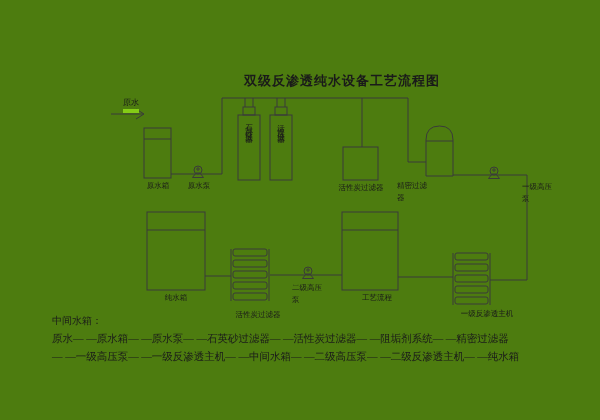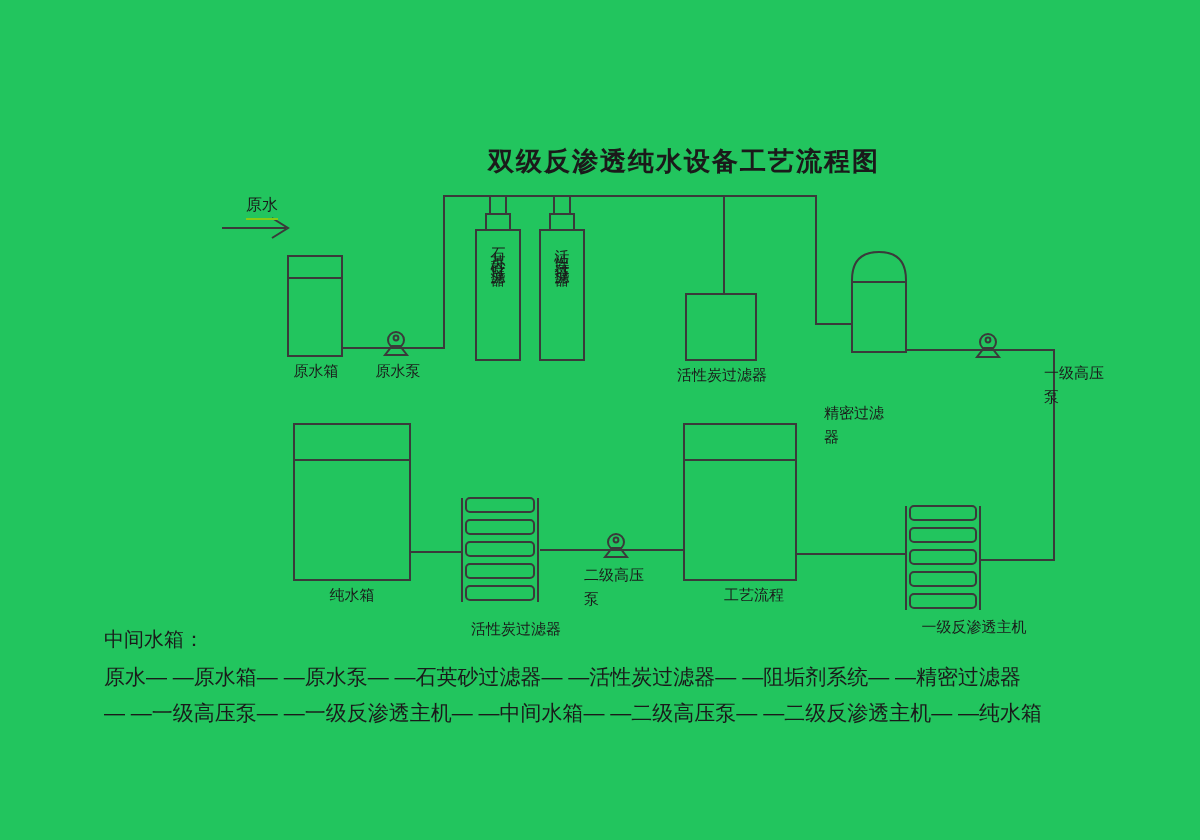--- a/index.html
+++ b/index.html
@@ -1,29 +1,29 @@
 <!DOCTYPE html>
 <html><head>
 <meta charset="utf-8">
 <style>
   html,body{margin:0;padding:0;background:#fff;}
-  #canvas{position:relative;width:600px;height:420px;background:#22c55e;overflow:hidden;
-          font-family:Liberation Sans, sans-serif;color:#1a1a1a;}
+  #canvas{position:relative;width:600px;height:420px;background:#4d7c0f;overflow:hidden;
+          font-family:Liberation Serif, serif;color:#1a1a1a;}
   #diagram-svg{position:absolute;left:0;top:0;}
   #diagram-svg path,#diagram-svg rect,#diagram-svg line,#diagram-svg circle,#diagram-svg polyline{
       stroke:#3a3a3a;stroke-width:1;fill:none;}
   .lbl{position:absolute;font-size:7.5px;line-height:12px;white-space:nowrap;color:#1a1a1a;}
   .lbl.c{text-align:center;}
   .lbl.wrap{white-space:normal;}
   .vtext{position:absolute;writing-mode:vertical-rl;text-orientation:upright;
          font-size:7.5px;letter-spacing:2.5px;line-height:1;color:#1a1a1a;}
   #page-title{position:absolute;left:232px;top:72px;width:220px;text-align:center;
          font-size:13px;font-weight:bold;letter-spacing:1px;}
   #raw-water-lbl{position:absolute;left:123px;top:97px;font-size:8px;
-         border-bottom:1px solid #84cc16;padding-bottom:1px;}
+         border-bottom:4px solid #84cc16;padding-bottom:1px;}
   .flow{position:absolute;left:52px;font-size:10.5px;line-height:16px;white-space:nowrap;}
   #flow-heading{top:313px;font-size:10px;}
   #flow-line1{top:331px;}
   #flow-line2{top:349px;}
 </style>
 </head>
 <body>
 
 <div id="canvas">
 
@@ -121,21 +121,21 @@
   </svg>
 
   <div id="page-title">双级反渗透纯水设备工艺流程图</div>
 
   <div id="raw-water-lbl">原水</div>
   <div class="lbl c" style="left:141px;top:180px;width:34px;">原水箱</div>
   <div class="lbl c" style="left:184px;top:180px;width:30px;">原水泵</div>
   <div class="vtext" style="left:245px;top:118px;">石英砂过滤器</div>
   <div class="vtext" style="left:277px;top:118px;">活性炭过滤器</div>
   <div class="lbl c" style="left:338px;top:182px;width:46px;">活性炭过滤器</div>
-  <div class="lbl wrap" style="left:412px;top:180px;width:32px;margin-top:21px;">精密过滤器</div>
+  <div class="lbl wrap" style="left:397px;top:180px;width:32px;">精密过滤器</div>
   <div class="lbl wrap" style="left:477px;top:181px;width:32px;margin-left:45px;">一级高压泵</div>
   <div class="lbl c" style="left:452px;top:308px;width:70px;">一级反渗透主机</div>
   <div class="lbl c" style="left:355px;top:292px;width:44px;">工艺流程</div>
   <div class="lbl wrap" style="left:292px;top:282px;width:32px;">二级高压泵</div>
   <div class="lbl c" style="left:223px;top:309px;width:70px;">活性炭过滤器</div>
   <div class="lbl c" style="left:156px;top:292px;width:40px;">纯水箱</div>
 
   <div class="flow" id="flow-heading">中间水箱：</div>
   <div class="flow" id="flow-line2">— —一级高压泵— —一级反渗透主机— —中间水箱— —二级高压泵— —二级反渗透主机— —纯水箱</div>
   <div class="flow" id="flow-line1">原水— —原水箱— —原水泵— —石英砂过滤器— —活性炭过滤器— —阻垢剂系统— —精密过滤器</div>

